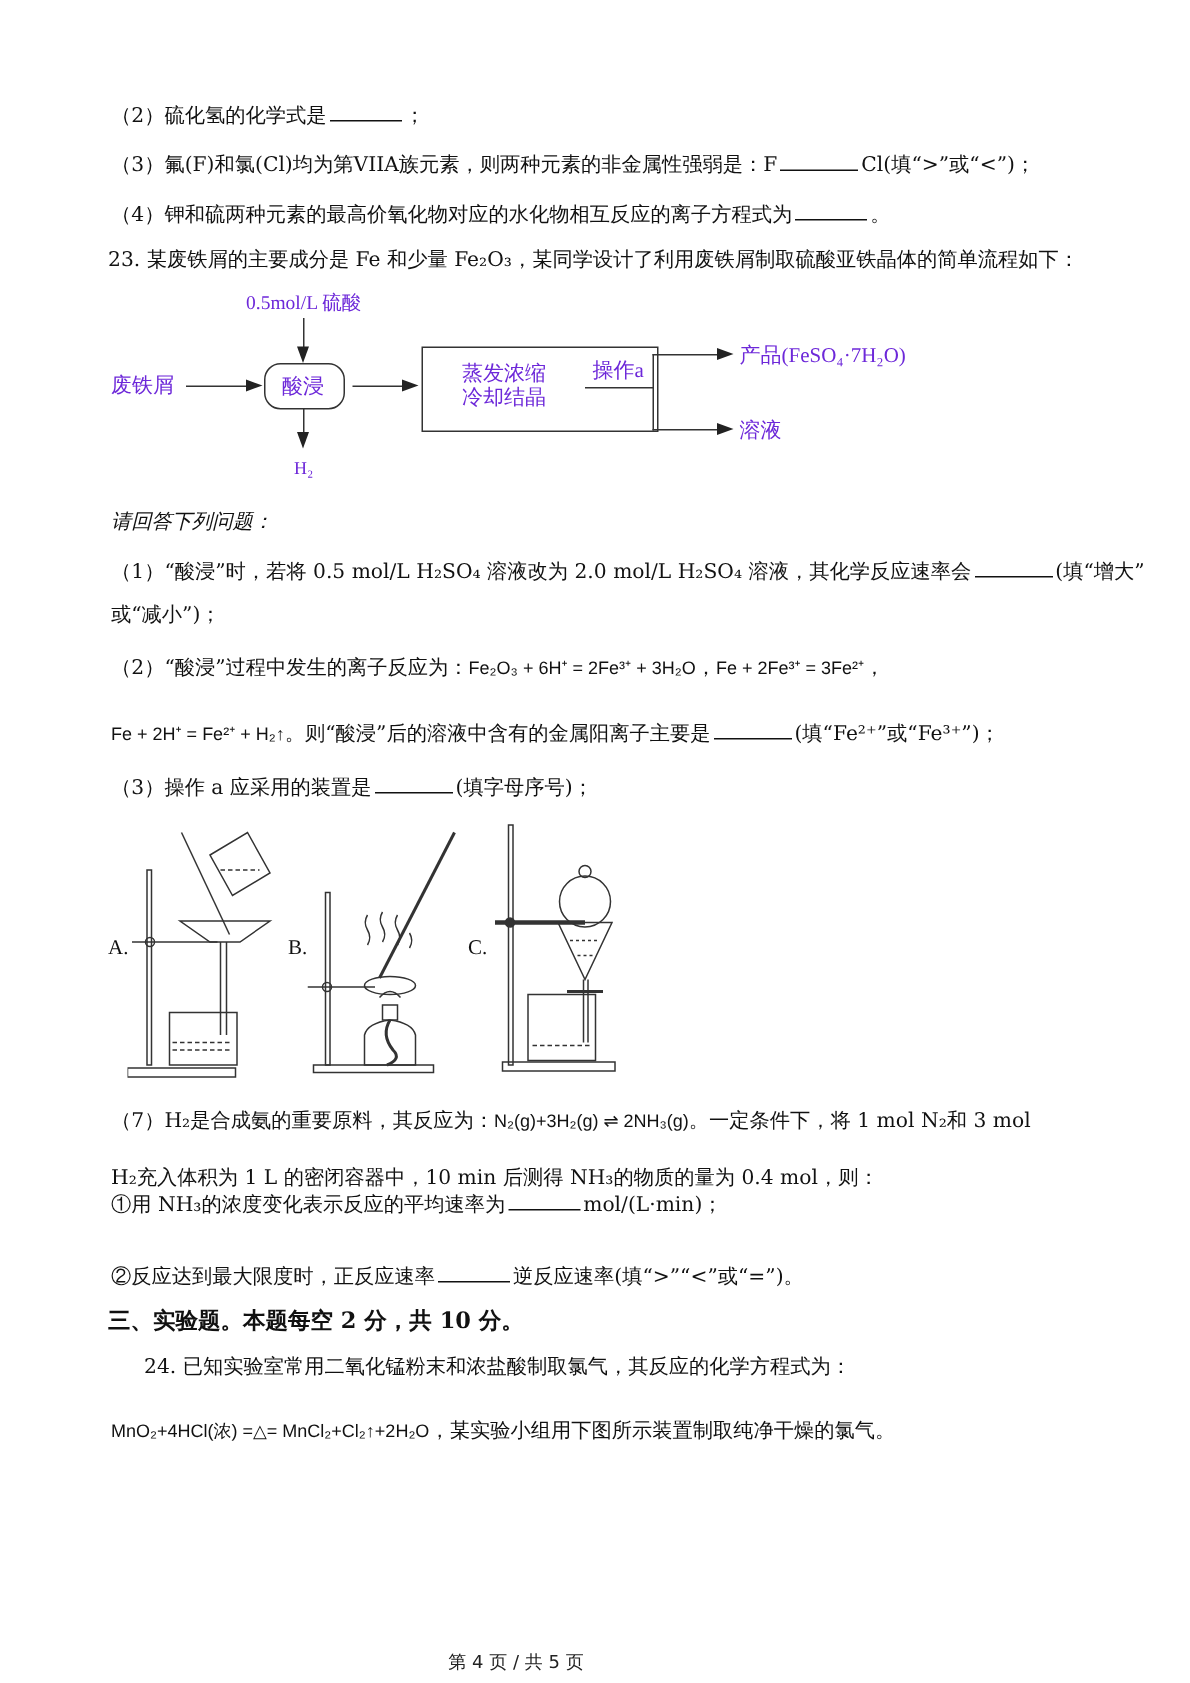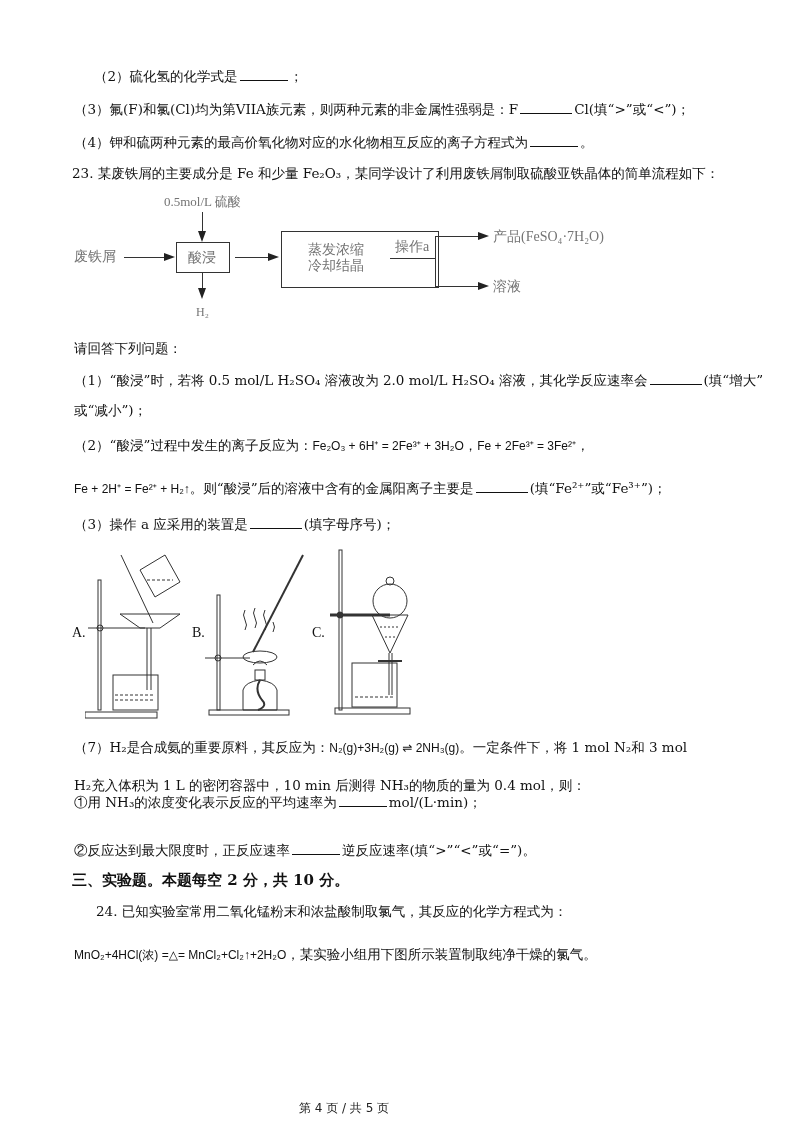--- a/index.html
+++ b/index.html
@@ -2,54 +2,54 @@
 <html><head>
 <meta charset="utf-8">
 <style>
   html,body{margin:0;padding:0;background:#fff;}
   body{width:793px;height:1122px;position:relative;overflow:hidden;font-family:"DejaVu Serif","Liberation Serif",serif;color:#111;}
   .ln{position:absolute;left:74px;font-size:13.5px;line-height:18px;white-space:nowrap;}
   .blank{display:inline-block;width:48px;border-bottom:1px solid #111;height:14px;vertical-align:baseline;margin:0 2px;}
   .blank.w{width:52px;}
   .eq{font-family:Liberation Sans, sans-serif;font-size:12px;text-align:right;}
   .bold{font-weight:bold;font-size:15px;}
-  .fc{position:absolute;font-family:"Liberation Serif","DejaVu Serif",serif;font-size:13px;color:#737373;white-space:nowrap;}
+  .fc{position:absolute;font-family:"Liberation Serif","DejaVu Serif",serif;font-size:13px;color:#6d28d9;white-space:nowrap;}
   .box{position:absolute;border:1px solid #333;background:#fff;}
   .hl{position:absolute;height:1px;background:#333;}
   .vl{position:absolute;width:1px;background:#333;}
   .ar-r{position:absolute;width:0;height:0;border-top:4px solid transparent;border-bottom:4px solid transparent;border-left:11px solid #222;}
   .ar-d{position:absolute;width:0;height:0;border-left:4px solid transparent;border-right:4px solid transparent;border-top:11px solid #222;}
   .footer{position:absolute;top:1100px;left:0;width:688px;text-align:center;font-size:12px;color:#222;font-family:"DejaVu Sans","Liberation Sans",sans-serif;}
   .lbl{position:absolute;font-family:"Liberation Serif",serif;font-size:14px;}
 </style>
 </head>
 <body>
 
-<div class="ln" style="top:66px;margin-left:20px;">
+<div class="ln" style="top:66px;">
   <span>（2）硫化氢的化学式是</span><span class="blank"></span><span>；</span>
 </div>
 <div class="ln" style="top:99px;">
   <span>（3）氟(F)和氯(Cl)均为第VIIA族元素，则两种元素的非金属性强弱是：F</span><span class="blank w"></span><span>Cl(填“&gt;”或“&lt;”)；</span>
 </div>
 <div class="ln" style="top:132px;">
   <span>（4）钾和硫两种元素的最高价氧化物对应的水化物相互反应的离子方程式为</span><span class="blank"></span><span>。</span>
 </div>
 
 <div class="ln" style="top:164px;left:72px;">23. 某废铁屑的主要成分是 Fe 和少量 Fe₂O₃，某同学设计了利用废铁屑制取硫酸亚铁晶体的简单流程如下：</div>
 
 <div>
   <div class="fc" style="left:164px;top:193px;">0.5mol/L 硫酸</div>
   <div class="vl" style="left:202px;top:212px;height:20px;"></div>
   <div class="ar-d" style="left:198px;top:231px;"></div>
 
   <div class="fc" style="left:74px;top:248px;font-size:14px;">废铁屑</div>
   <div class="hl" style="left:124px;top:257px;width:40px;"></div>
   <div class="ar-r" style="left:164px;top:253px;"></div>
 
-  <div class="box" style="left:176px;top:242px;width:52px;height:29px;">
+  <div class="box" style="left:176px;top:242px;width:52px;height:29px;border-radius:11px;">
     <div class="fc" style="left:11px;top:6px;font-size:14px;position:absolute;">酸浸</div>
   </div>
 
   <div class="vl" style="left:202px;top:272px;height:17px;"></div>
   <div class="ar-d" style="left:198px;top:288px;"></div>
   <div class="fc" style="left:196px;top:305px;font-size:12px;">H₂</div>
 
   <div class="hl" style="left:235px;top:257px;width:35px;"></div>
   <div class="ar-r" style="left:268px;top:253px;"></div>
 
@@ -64,21 +64,21 @@
   <div class="hl" style="left:390px;top:258px;width:46px;"></div>
   <div class="vl" style="left:435px;top:236px;height:51px;"></div>
   <div class="hl" style="left:435px;top:236px;width:44px;"></div>
   <div class="ar-r" style="left:478px;top:232px;"></div>
   <div class="hl" style="left:435px;top:286px;width:44px;"></div>
   <div class="ar-r" style="left:478px;top:282px;"></div>
   <div class="fc" style="left:493px;top:228px;font-size:14px;">产品(FeSO₄·7H₂O)</div>
   <div class="fc" style="left:493px;top:278px;font-size:14px;">溶液</div>
 </div>
 
-<div class="ln" style="top:339px;">请回答下列问题：</div>
+<div class="ln" style="top:339px;font-style:italic;">请回答下列问题：</div>
 
 <div class="ln" style="top:370px;">
   <span>（1）“酸浸”时，若将 0.5 mol/L H₂SO₄ 溶液改为 2.0 mol/L H₂SO₄ 溶液，其化学反应速率会</span><span class="blank w"></span><span>(填“增大”</span>
 </div>
 <div class="ln" style="top:401px;">或“减小”)；</div>
 
 <div class="ln" style="top:436px;">
   <span>（2）“酸浸”过程中发生的离子反应为：</span><span class="eq">Fe₂O₃ + 6H⁺ = 2Fe³⁺ + 3H₂O</span><span>，</span><span class="eq">Fe + 2Fe³⁺ = 3Fe²⁺</span><span>，</span>
 </div>
 <div class="ln" style="top:478px;">

